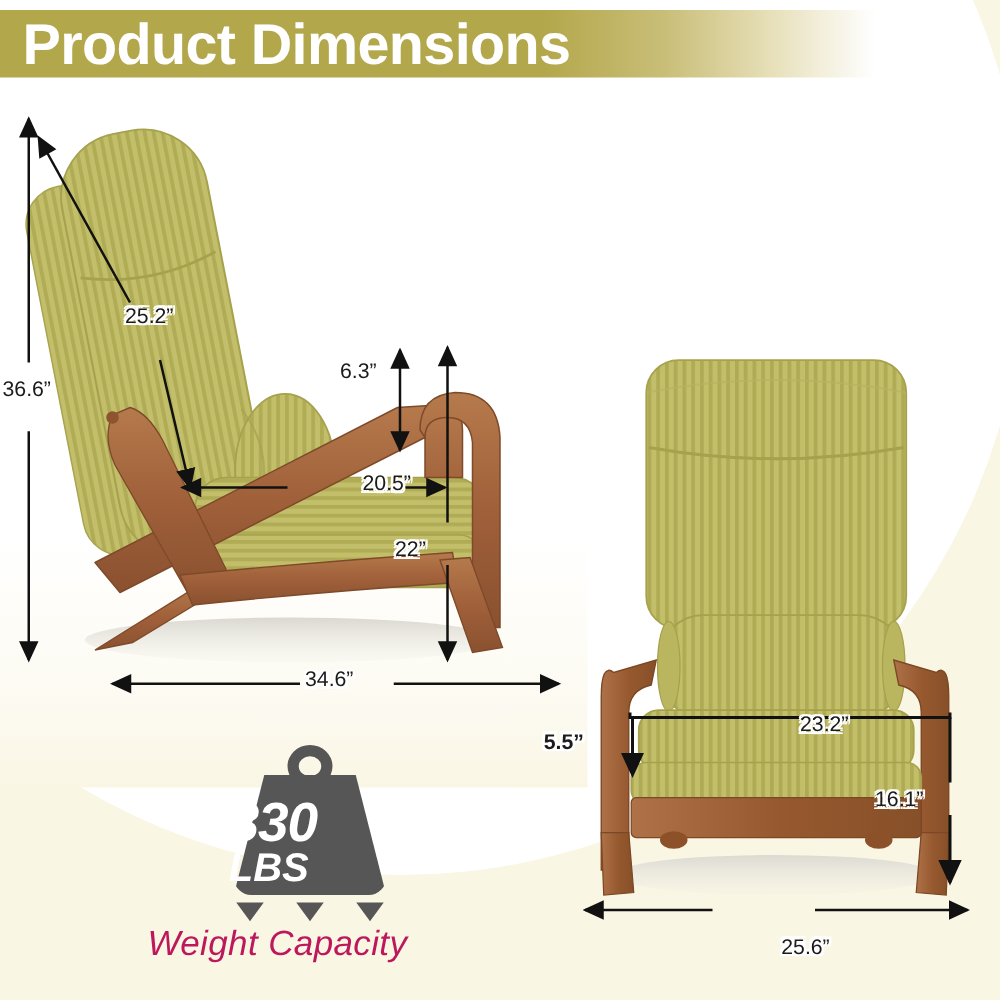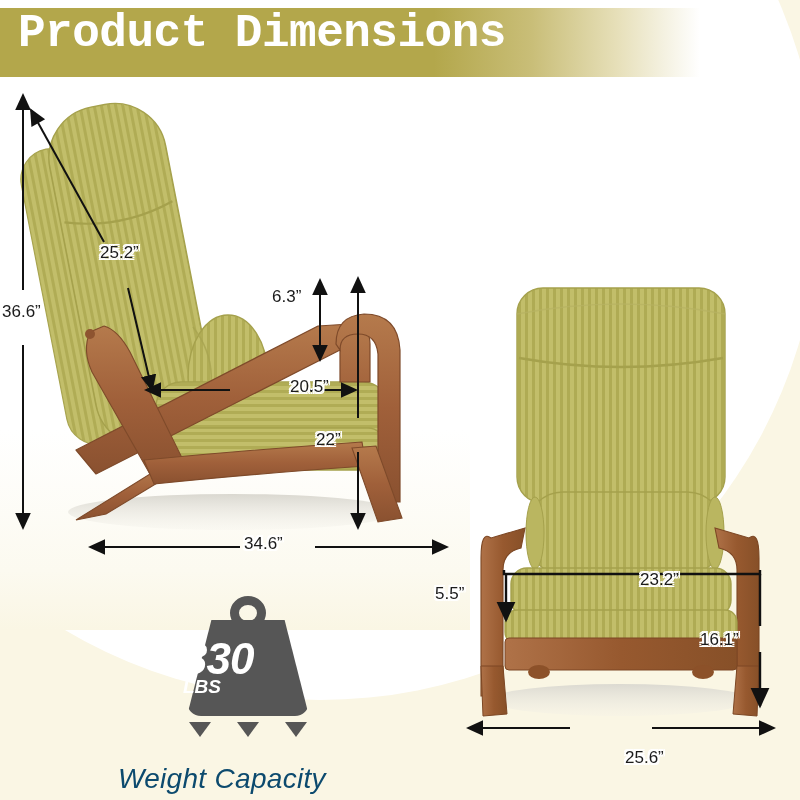--- a/index.html
+++ b/index.html
@@ -55,28 +55,27 @@
     height: 200px;
     background: linear-gradient(to bottom, #FFFFFF 0%, #FCFAF0 70%, #FAF6E4 100%);
   }
 
   
   .banner {
     position: absolute;
     left: 0;
     top: 8px;
     width: 700px;
-    height: 69px;
+    height: 54px;
     background: linear-gradient(to right,
         #B3A74B 0%, #B3A74B 62%,
         #C9BE78 76%, #E6DFB8 88%,
         rgba(250,246,228,0) 100%);
     display: flex;
     align-items: flex-start;
-    font-family: Liberation Mono, monospace;
   }
   .banner-title {
     color: #FFFFFF;
     font-size: 46px;
     font-weight: bold;
     letter-spacing: -0.5px;
     margin-left: 18px;
     white-space: nowrap;
   }
 
@@ -139,40 +138,40 @@
     color: #FFFFFF;
     font-size: 44px;
     font-weight: bold;
     letter-spacing: -1px;
   }
   .weight-unit {
     position: absolute;
     left: 0; right: 0;
     top: 80px;
     color: #FFFFFF;
-    font-size: 19px;
+    font-size: 32px;
     font-weight: bold;
     letter-spacing: 0px;
   }
   .weight-arrows {
     display: flex;
     justify-content: center;
     gap: 26px;
     margin-top: 6px;
   }
   .tri {
     width: 0; height: 0;
     border-left: 11px solid transparent;
     border-right: 11px solid transparent;
     border-top: 15px solid #565656;
   }
   .weight-label {
-    margin-top: 26px;
+    margin-top: 2px;
     font-size: 28px;
-    color: #0c4a6e;
+    color: #be185d;
     letter-spacing: 0.3px;
   }
 </style>
 </head>
 <body>
 
 <div id="stage">
 
   <div class="bg-cream"></div>
   <div class="bg-watermark">SIZE</div>
@@ -346,21 +345,21 @@
     <line x1="66" y1="54" x2="66" y2="100" stroke="#111" stroke-width="2.4" marker-end="url(#arrC)"></line>
 
     <line x1="320" y1="54" x2="320" y2="106" stroke="#111" stroke-width="2.4"></line>
     <line x1="320" y1="132" x2="320" y2="186" stroke="#111" stroke-width="2.4" marker-end="url(#arrC)"></line>
 
     <line x1="28" y1="208" x2="130" y2="208" stroke="#111" stroke-width="2" marker-start="url(#arrD)"></line>
     <line x1="212" y1="208" x2="334" y2="208" stroke="#111" stroke-width="2" marker-end="url(#arrC)"></line>
   </svg>
 
   <div class="dim" style="left:595px; top:570px;padding-left:45px;">23.2”</div>
-  <div class="dim" style="left:435px; top:584px;">5.5”</div>
+  <div class="dim" style="left:435px; top:584px;font-weight:bold;">5.5”</div>
   <div class="dim" style="left:700px; top:630px;">16.1”</div>
   <div class="dim" style="left:583px; top:748px;margin-left:42px;">25.6”</div>
 
   <div class="weight-block">
     <div class="weight-icon-wrap">
       <div class="weight-ring"></div>
       <div class="weight-body"></div>
       <div class="weight-num">330</div>
       <div class="weight-unit">LBS</div>
     </div>

